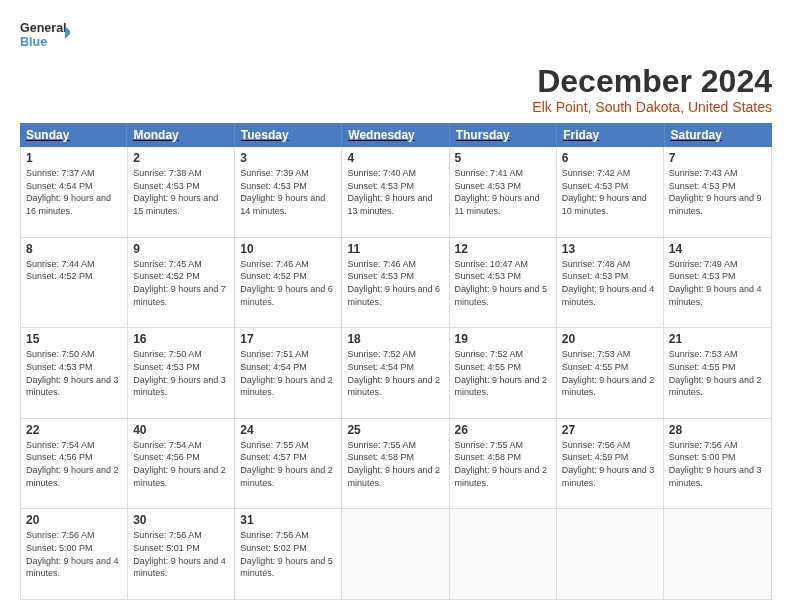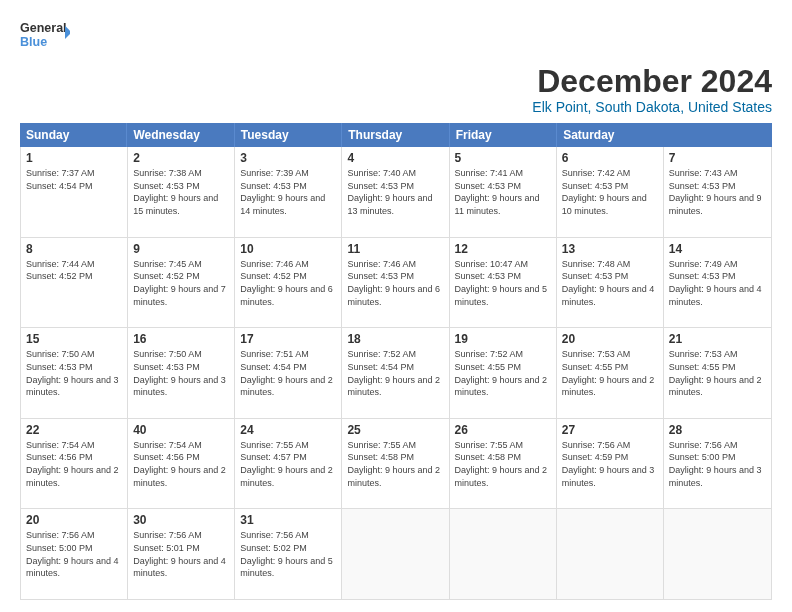--- a/index.html
+++ b/index.html
@@ -33,31 +33,32 @@
       margin-top: 48px;
     }
     .month-title {
       font-size: 32px;
       font-weight: bold;
       color: #333;
       line-height: 1.1;
     }
     .subtitle {
       font-size: 14px;
-      color: #0369a1;
+      color: #c2410c;
     }
     .calendar {
       flex: 1;
       display: flex;
       flex-direction: column;
     }
     .cal-header {
       display: grid;
       grid-template-columns: repeat(7, 1fr);
       background: #4a7abf;
+      text-decoration: underline;
     }
     .cal-header-cell {
       color: #fff;
       font-weight: bold;
       font-size: 12px;
       padding: 5px 6px;
       text-align: left;
       border-right: 1px solid #5a8acf;
     }
     .cal-header-cell:last-child {
@@ -122,33 +123,35 @@
   </div>
     <div class="title-block">
       <div class="month-title">December 2024</div>
       <div class="subtitle">Elk Point, South Dakota, United States</div>
     </div>
   </div>
 
   <div class="calendar">
     <div class="cal-header">
     <div class="cal-header-cell">Sunday</div>
+        <div class="cal-header-cell">Monday</div>
+        <div class="cal-header-cell">Tuesday</div>
         <div class="cal-header-cell">Wednesday</div>
-        <div class="cal-header-cell">Tuesday</div>
         <div class="cal-header-cell">Thursday</div>
         <div class="cal-header-cell">Friday</div>
         <div class="cal-header-cell">Saturday</div>
       </div>
     <div class="cal-body">
     <div class="cal-row">
           <div class="cal-cell">
           <span class="day-num">1</span>
           <div class="cell-text">
             <div>Sunrise: 7:37 AM</div>
             <div>Sunset: 4:54 PM</div>
+            <div>Daylight: 9 hours and 16 minutes.</div>
           </div>
         </div>
           <div class="cal-cell">
           <span class="day-num">2</span>
           <div class="cell-text">
             <div>Sunrise: 7:38 AM</div>
             <div>Sunset: 4:53 PM</div>
             <div>Daylight: 9 hours and 15 minutes.</div>
           </div>
         </div>

